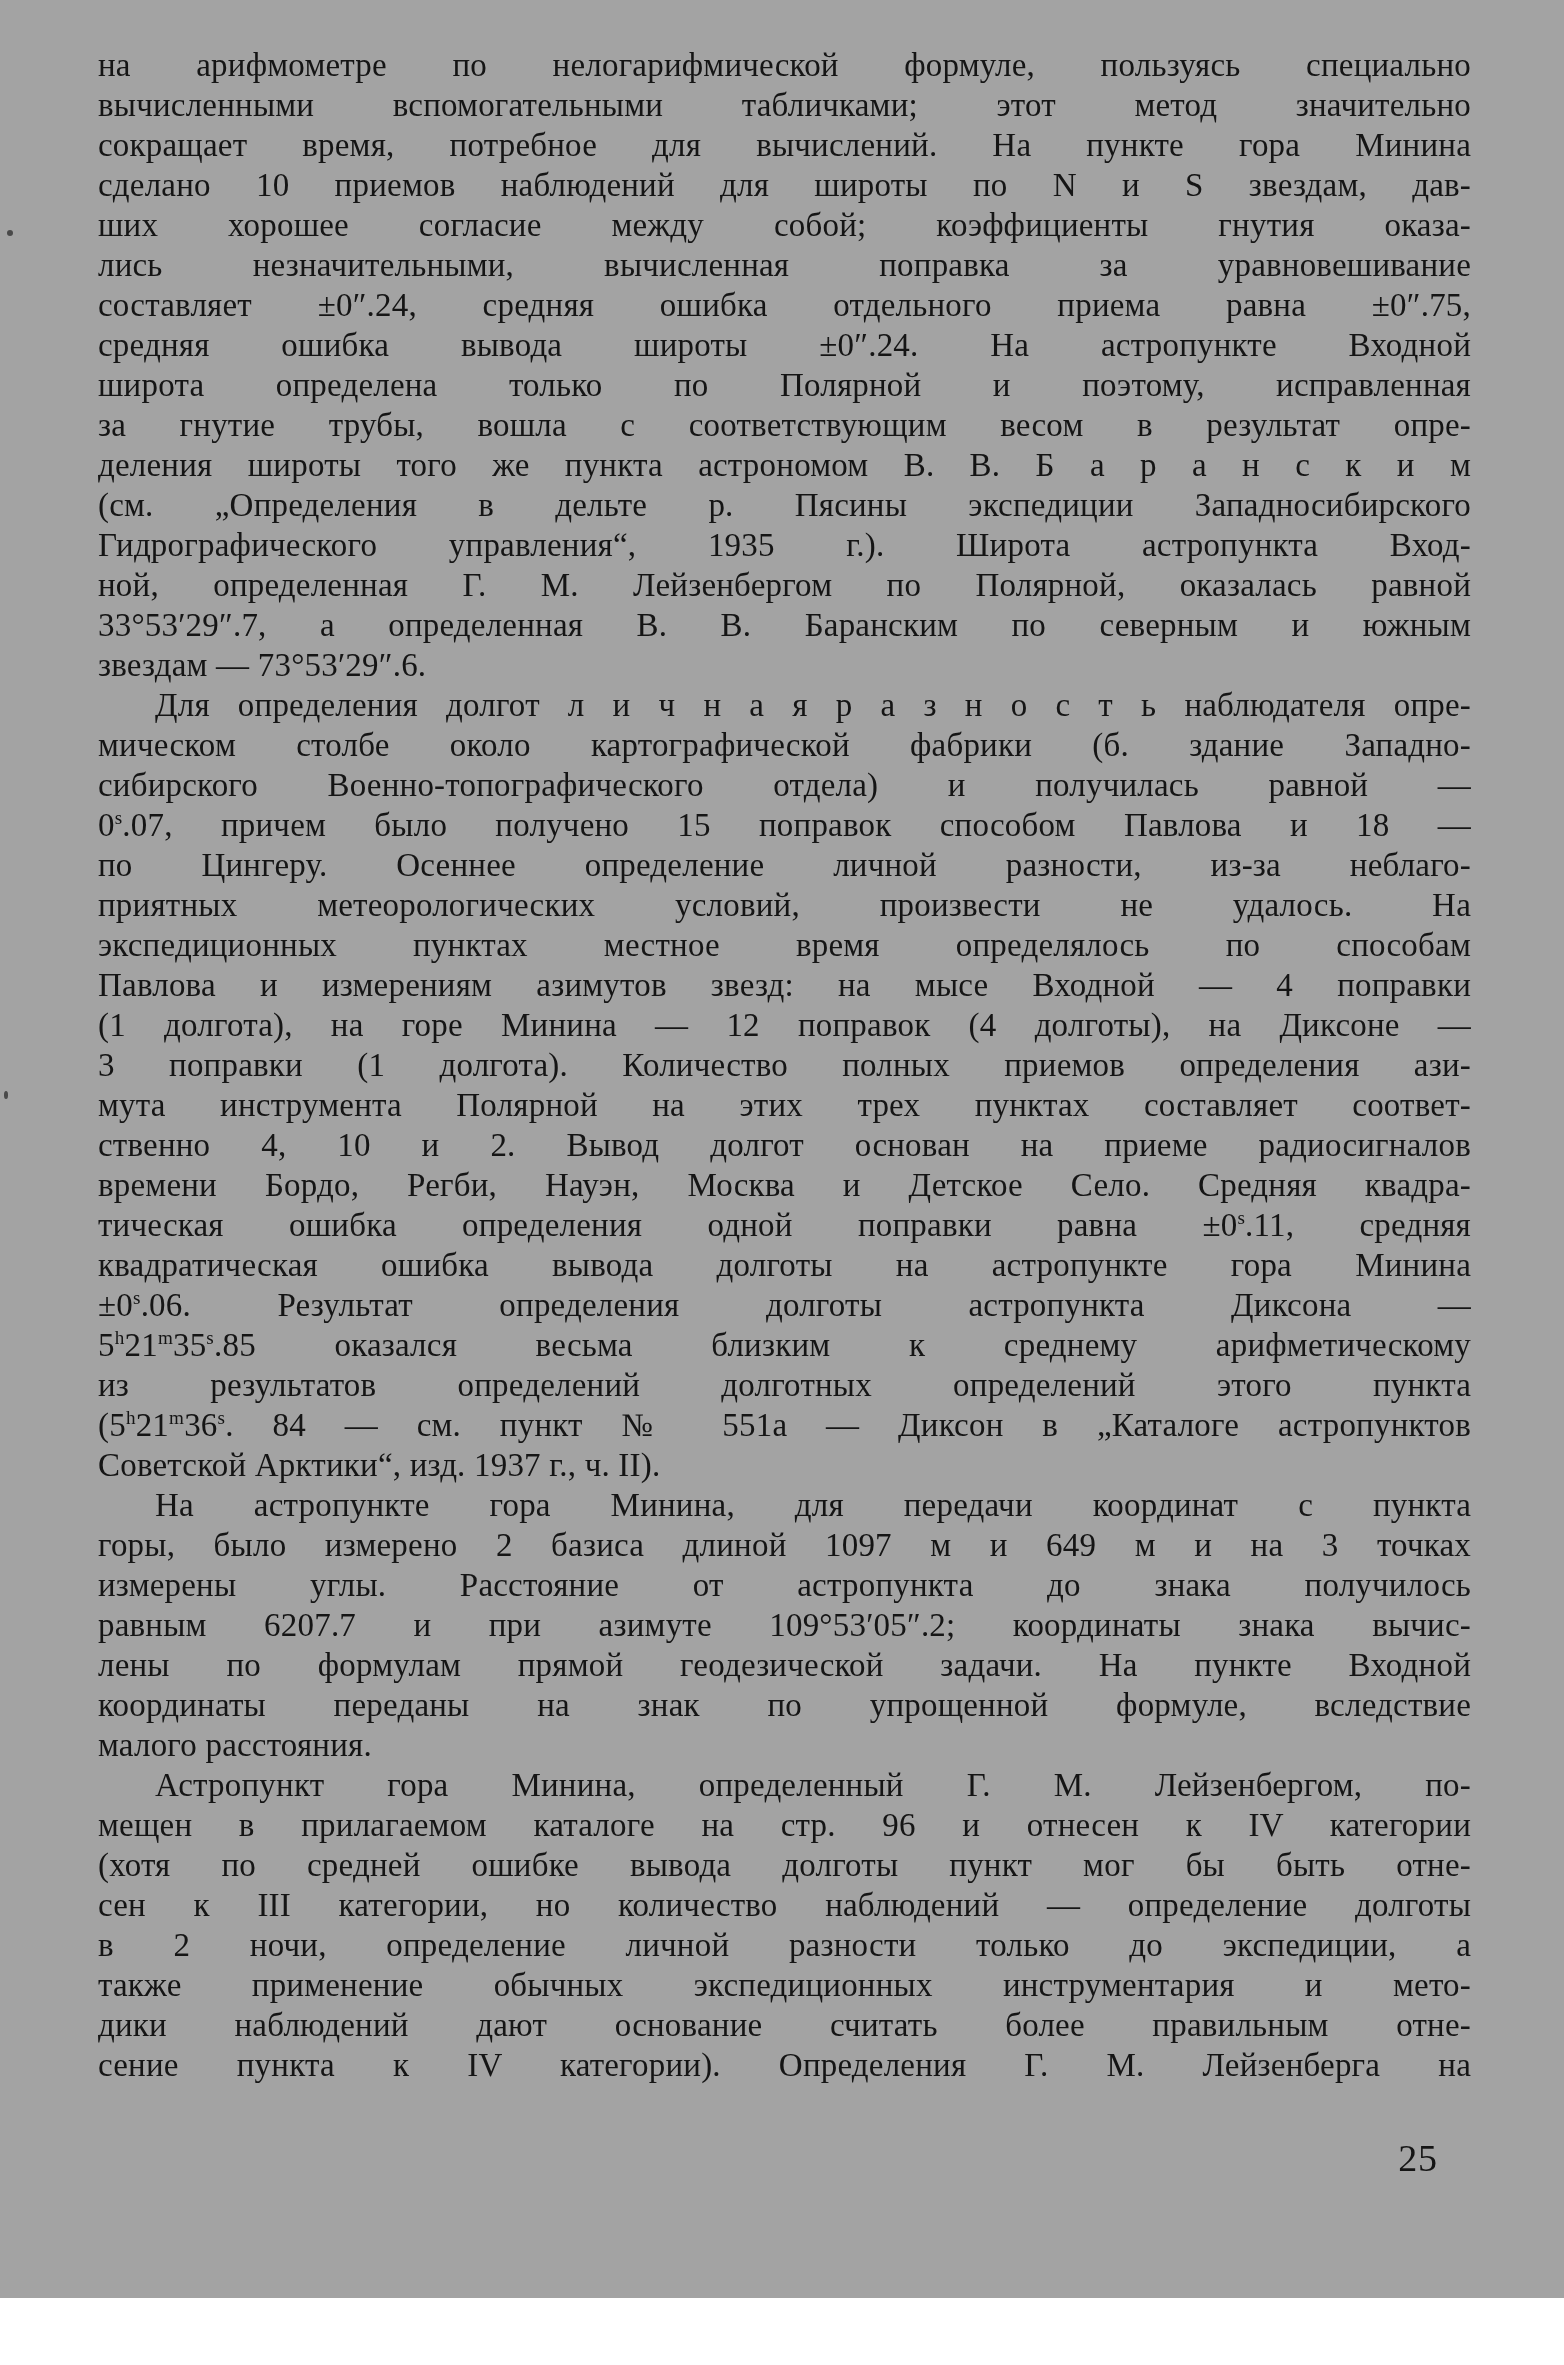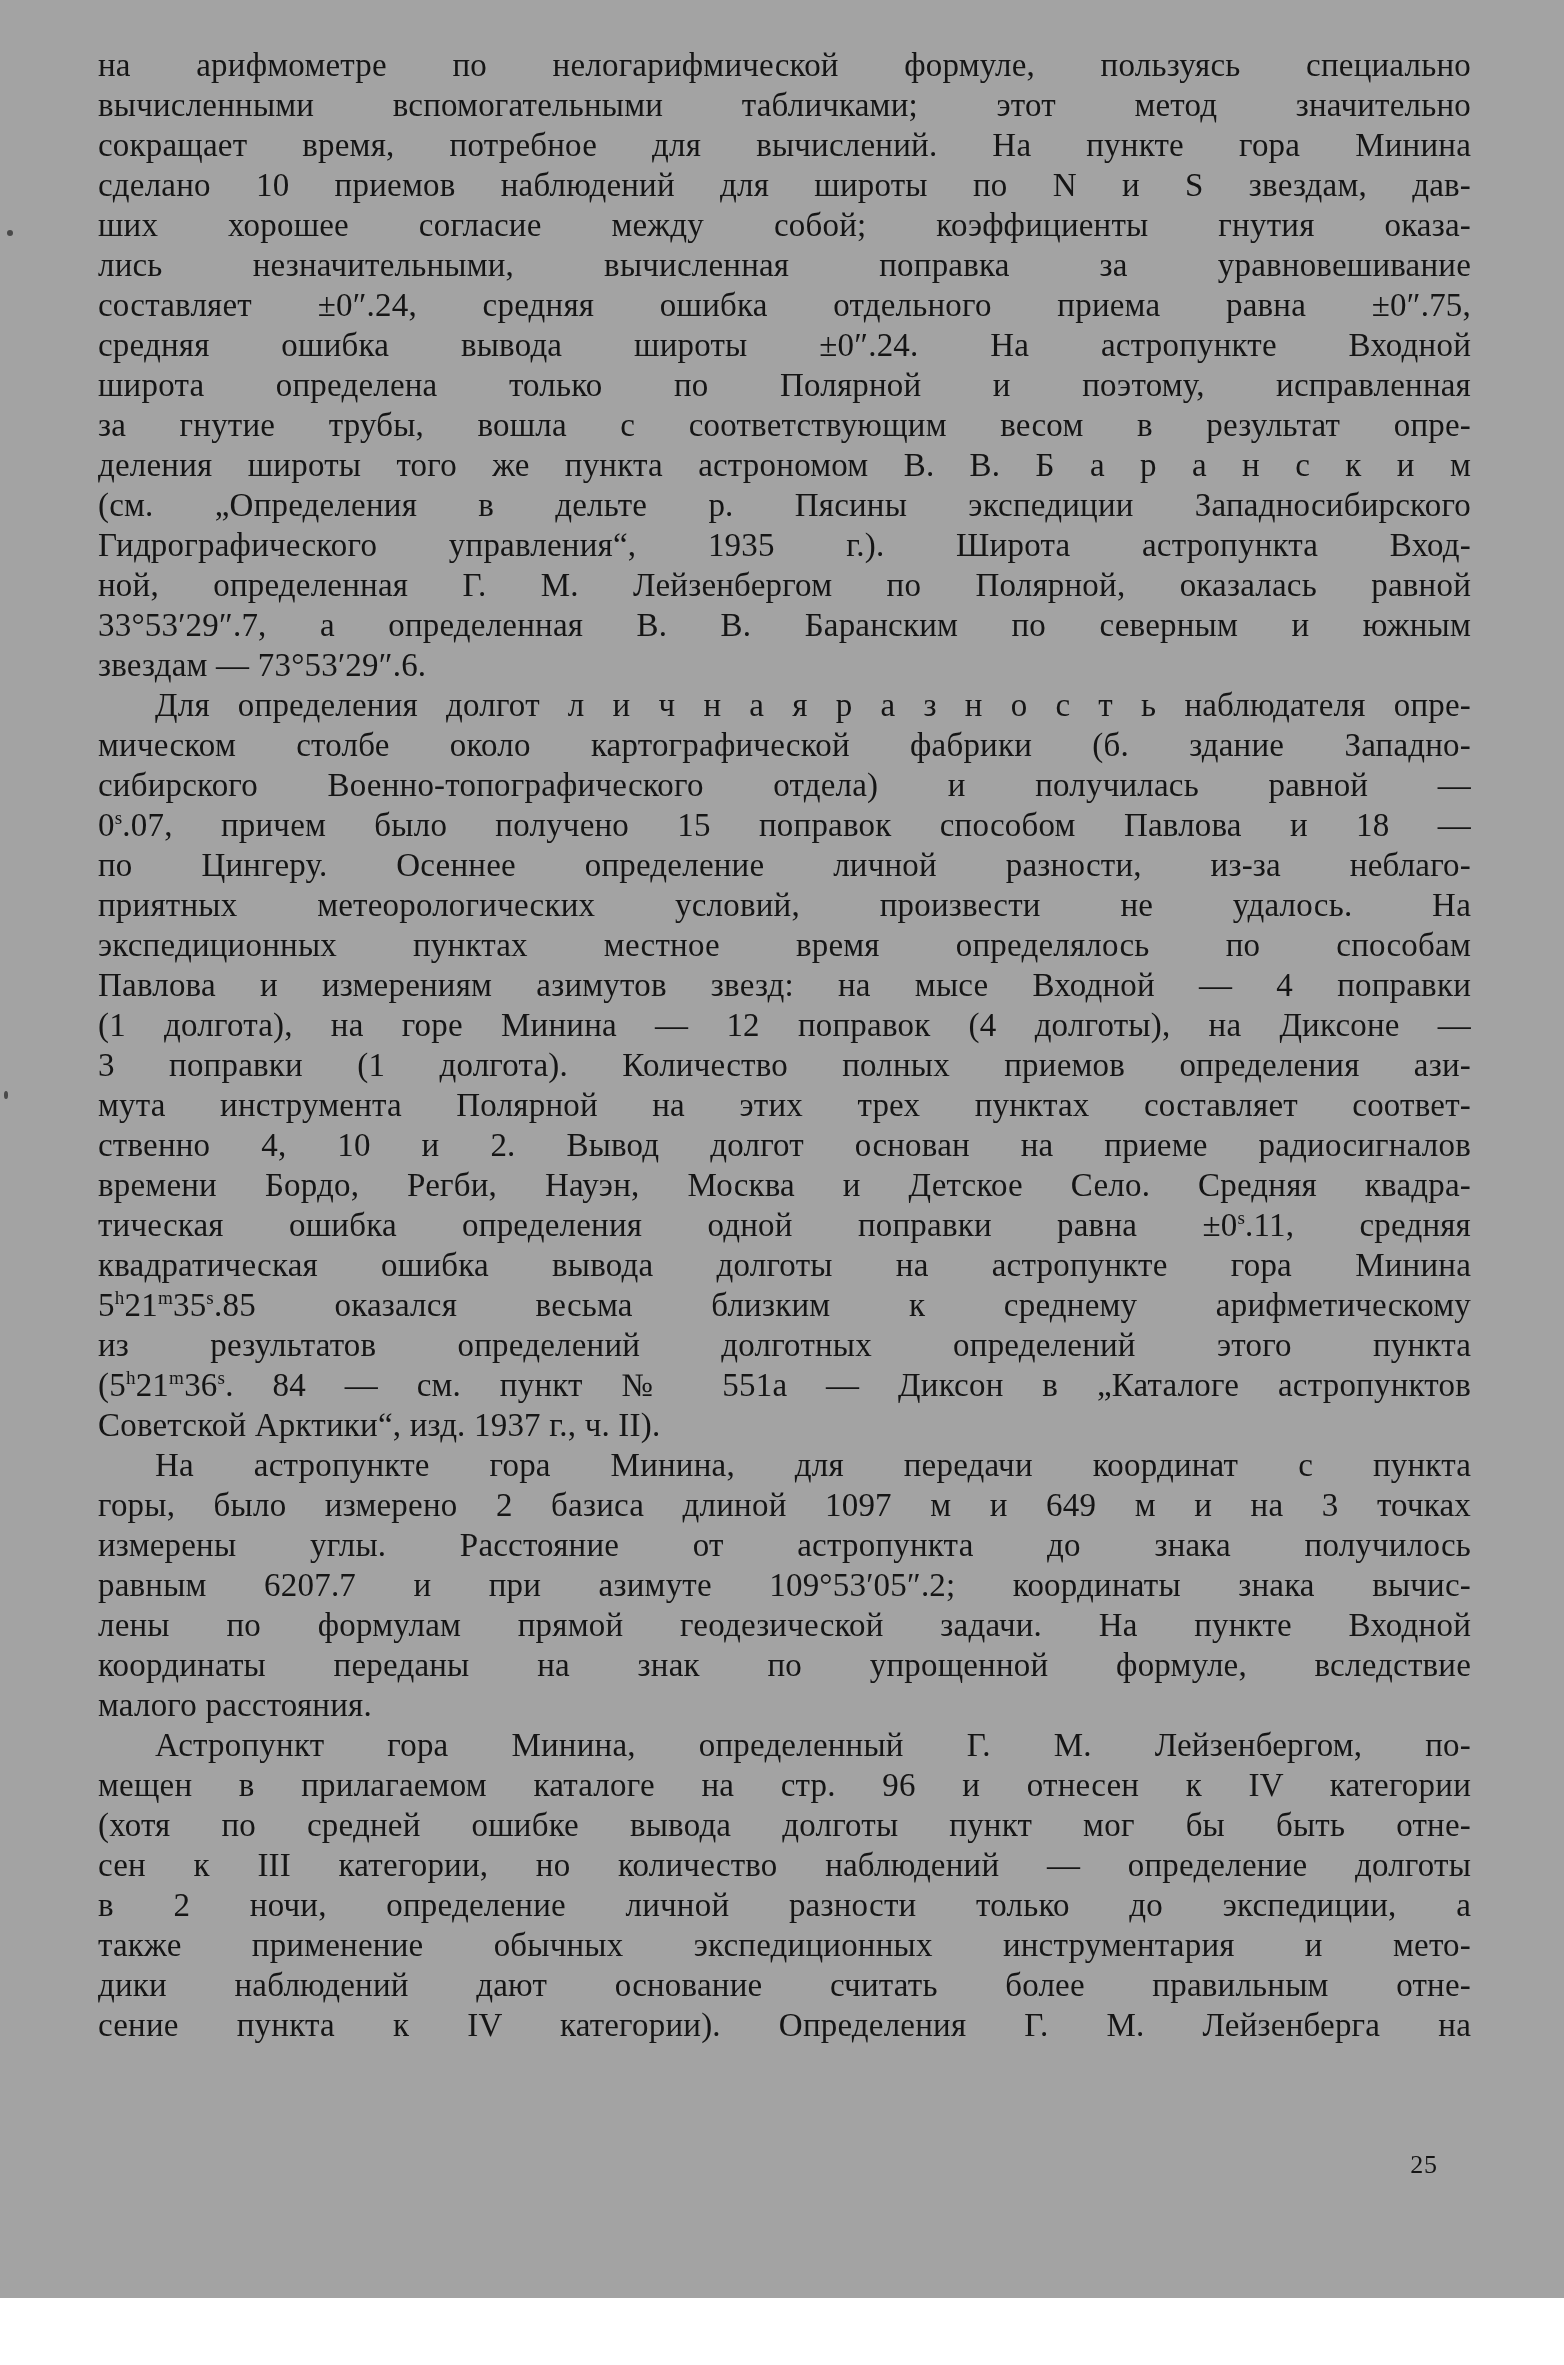--- a/index.html
+++ b/index.html
@@ -41,21 +41,21 @@
   }
   sup {
     font-size: 58%;
     line-height: 0;
     vertical-align: super;
   }
   .page-number {
     position: absolute;
     right: 127px;
     bottom: 118px;
-    font-size: 26px;
+    font-size: 38px;
     letter-spacing: 0.9px;
   }
   .speck {
     position: absolute;
     background: #4a4a4a;
     border-radius: 50%;
   }
   .speck-1 { left: 7.1px;  top: 230px;  width: 6.3px; height: 6.3px; }
   .speck-2 { left: 3.6px;  top: 1091px; width: 4.5px; height: 8px; }
 </style>
@@ -94,20 +94,21 @@
         <div class="line">приятных метеорологических условий, произвести не удалось. На</div>
         <div class="line">экспедиционных пунктах местное время определялось по способам</div>
         <div class="line">Павлова и измерениям азимутов звезд: на мысе Входной — 4 поправки</div>
         <div class="line">(1 долгота), на горе Минина — 12 поправок (4 долготы), на Диксоне —</div>
         <div class="line">3 поправки (1 долгота). Количество полных приемов определения ази-</div>
         <div class="line">мута инструмента Полярной на этих трех пунктах составляет соответ-</div>
         <div class="line">ственно 4, 10 и 2. Вывод долгот основан на приеме радиосигналов</div>
         <div class="line">времени Бордо, Регби, Науэн, Москва и Детское Село. Средняя квадра-</div>
         <div class="line">тическая ошибка определения одной поправки равна ±0<sup>s</sup>.11, средняя</div>
         <div class="line">квадратическая ошибка вывода долготы на астропункте гора Минина</div>
+        <div class="line">±0<sup>s</sup>.06. Результат определения долготы астропункта Диксона —</div>
         <div class="line">5<sup>h</sup>21<sup>m</sup>35<sup>s</sup>.85 оказался весьма близким к среднему арифметическому</div>
         <div class="line">из результатов определений долготных определений этого пункта</div>
         <div class="line">(5<sup>h</sup>21<sup>m</sup>36<sup>s</sup>. 84 — см. пункт № 551а — Диксон в „Каталоге астропунктов</div>
         <div class="line no-just">Советской Арктики“, изд. 1937 г., ч. II).</div>
       </div>
       <div class="para">
         <div class="line indent">На астропункте гора Минина, для передачи координат с пункта</div>
         <div class="line">горы, было измерено 2 базиса длиной 1097 м и 649 м и на 3 точках</div>
         <div class="line">измерены углы. Расстояние от астропункта до знака получилось</div>
         <div class="line">равным 6207.7 и при азимуте 109°53′05″.2; координаты знака вычис-</div>

